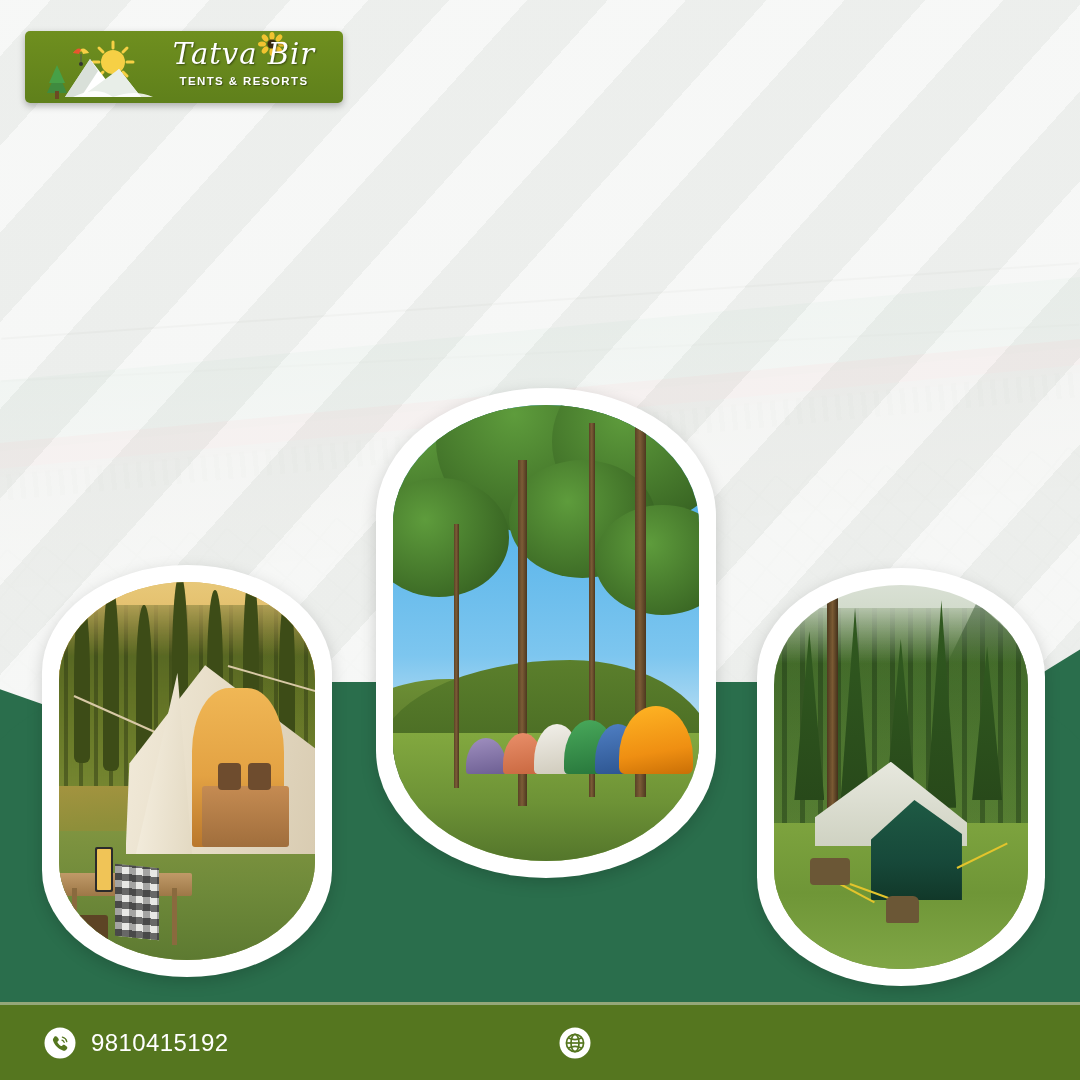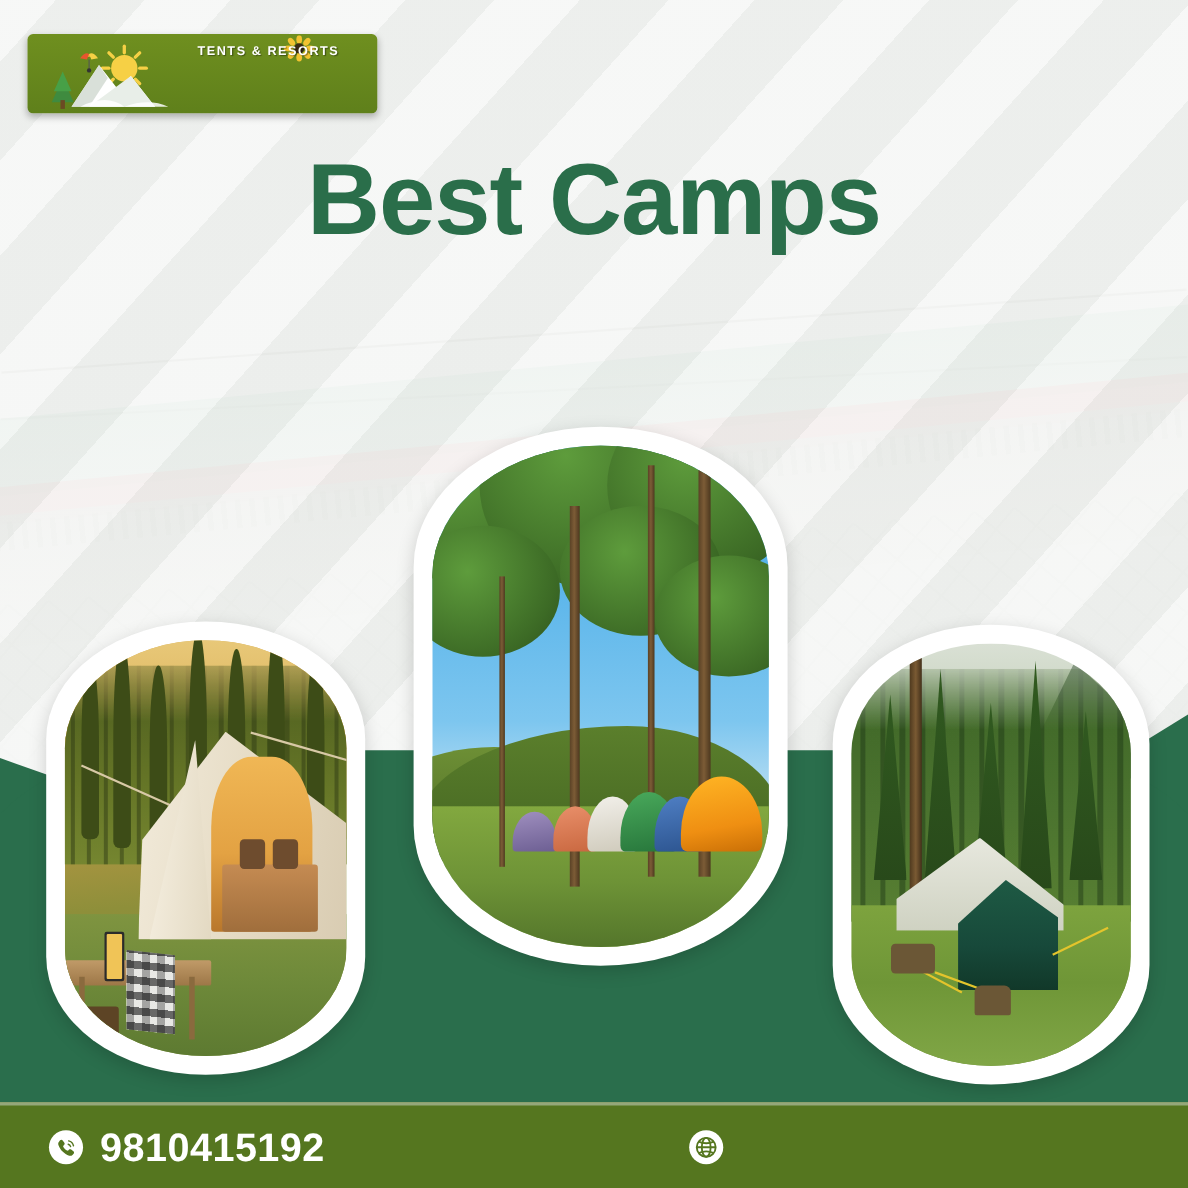--- a/index.html
+++ b/index.html
@@ -332,23 +332,23 @@
   }
   .contact {
     display: flex;
     align-items: center;
     gap: 14px;
     color: #ffffff;
   }
   .contact.phone { margin-left: 43px; }
   .contact.web { margin-left: 330px; }
   .contact .txt {
-    font-size: 36px;
+    font-size: 24px;
     letter-spacing: .4px;
-    font-weight: 700;
+    font-weight: 400;
   }
   .ic {
     width: 34px;
     height: 34px;
     flex: 0 0 34px;
     display: block;
   }
 </style>
 </head>
 <body>
@@ -412,26 +412,26 @@
         <ellipse cx="22" cy="18" rx="2.6" ry="4" transform="rotate(-40 22 18)"></ellipse>
         <ellipse cx="8" cy="6" rx="2.6" ry="4" transform="rotate(-40 8 6)"></ellipse>
         <ellipse cx="5" cy="12" rx="4" ry="2.6"></ellipse>
         <ellipse cx="8" cy="18" rx="2.6" ry="4" transform="rotate(40 8 18)"></ellipse>
         <ellipse cx="15" cy="20" rx="2.6" ry="4"></ellipse>
       </g>
       <circle cx="15" cy="12" r="4.6" fill="#3a2a12"></circle>
     </svg>
 
     <div class="logo-text-wrap">
+      <div class="logo-name">Tatva Bir</div>
       <div class="logo-sub">TENTS &amp; RESORTS</div>
     </div>
   </div>
 
   <h1 class="headline">
-    <span class="l1">Best Camps</span>
   </h1>
 
   <div class="oval oval-left">
     <div class="oval-inner">
       <div class="ph1">
         <div class="sky"></div>
         <div class="forest"></div>
         <div class="tree" style="left:6%;  top:4%;  height:44%;"></div>
         <div class="tree" style="left:17%; top:0%;  height:50%;"></div>
         <div class="tree" style="left:30%; top:6%;  height:42%;"></div>

